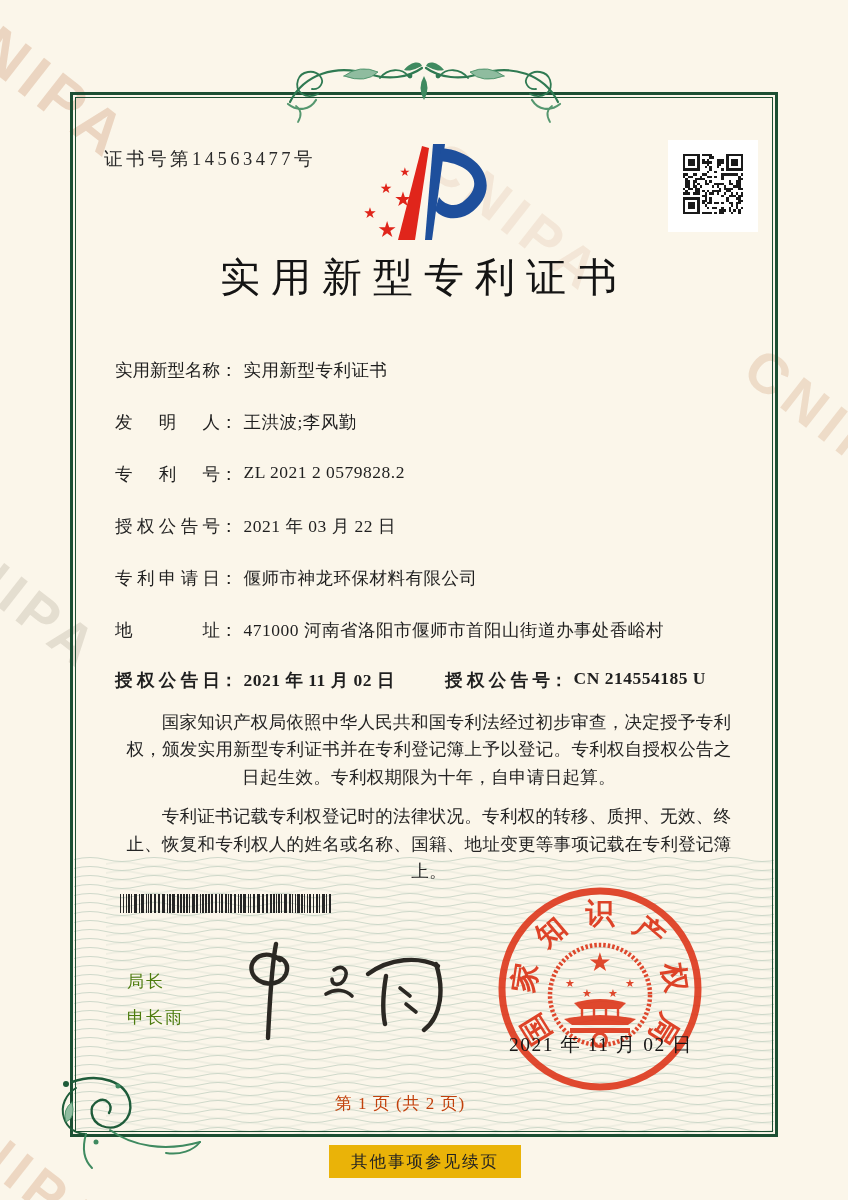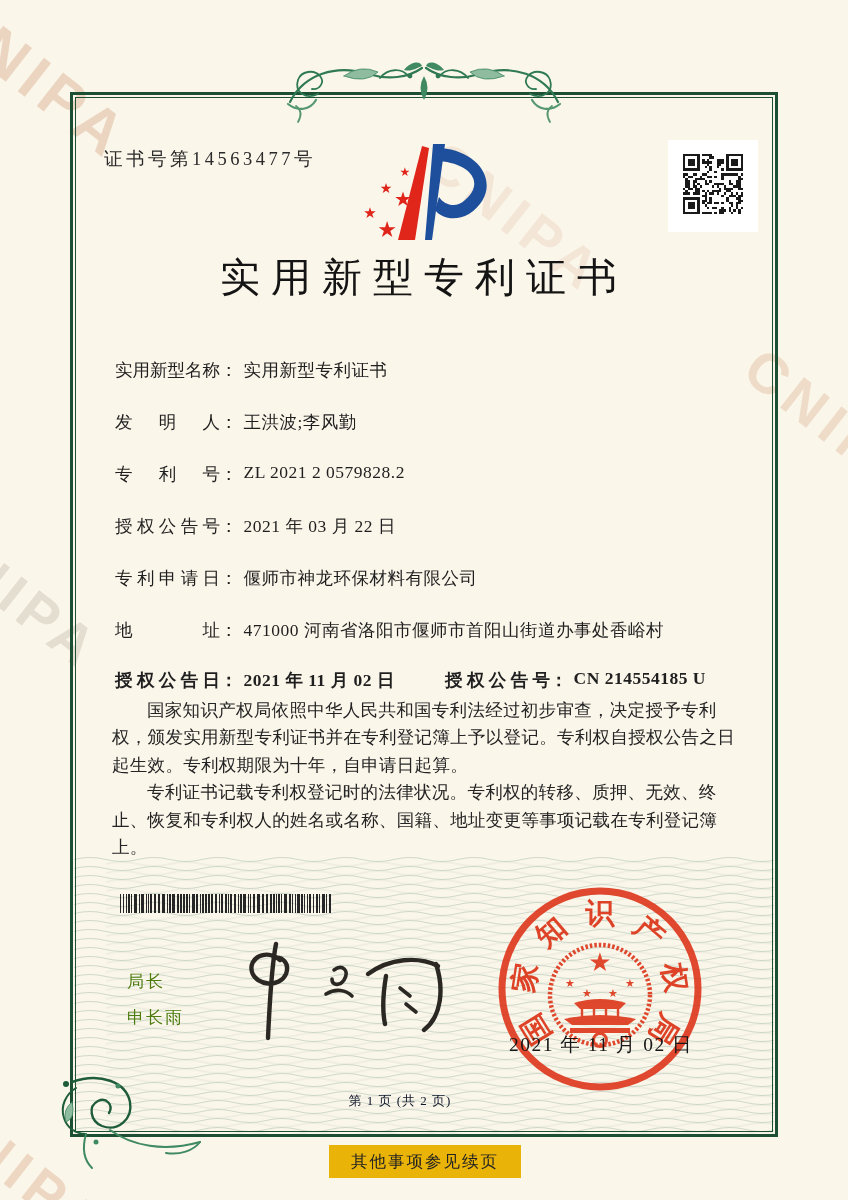--- a/index.html
+++ b/index.html
@@ -23,28 +23,28 @@
          font-size:40px;font-weight:normal;letter-spacing:11px;color:#141414;}
   
   .field-row{position:absolute;left:115px;font-size:17.5px;color:#1f1f1f;white-space:nowrap;}
   .field-label{display:inline-block;width:105px;text-align:justify;text-align-last:justify;vertical-align:top;}
   .field-colon{display:inline-block;vertical-align:top;}
   .field-value{display:inline-block;margin-left:6px;vertical-align:top;letter-spacing:0.5px;}
   .grant-col2{position:absolute;left:330px;top:0;}
   
   .body-text{position:absolute;left:112px;top:697px;width:634px;font-size:17.5px;
              line-height:1.57;color:#242424;letter-spacing:0.3px;}
-  .body-text p{margin:0;text-indent:2em;}
+  .body-text p{margin:12px;text-indent:2em;text-align:center;}
   
   .signer{position:absolute;left:127px;font-size:17px;color:#4d7c0f;letter-spacing:2px;
           font-family:"Liberation Sans","DejaVu Sans",sans-serif;}
   .seal-date{position:absolute;left:498px;top:1031px;width:206px;text-align:center;
              font-size:19.5px;color:#161616;letter-spacing:1.5px;}
   .page-num{position:absolute;left:290px;top:1092px;width:220px;text-align:center;
-            font-size:13px;color:#0f172a;letter-spacing:1px;}
+            font-size:17px;color:#c2410c;letter-spacing:1px;}
   .note-box{position:absolute;left:329px;top:1145px;width:192px;height:33px;background:#eab308;
             text-align:center;line-height:33px;font-size:16.5px;letter-spacing:2px;color:#222;}
   #seal-chars text{font-family:"Liberation Serif","DejaVu Serif",serif;
                    font-weight:bold;font-size:29px;fill:#dd3a1e;}
 </style>
 </head>
 <body>
 
 <div class="page">
 

